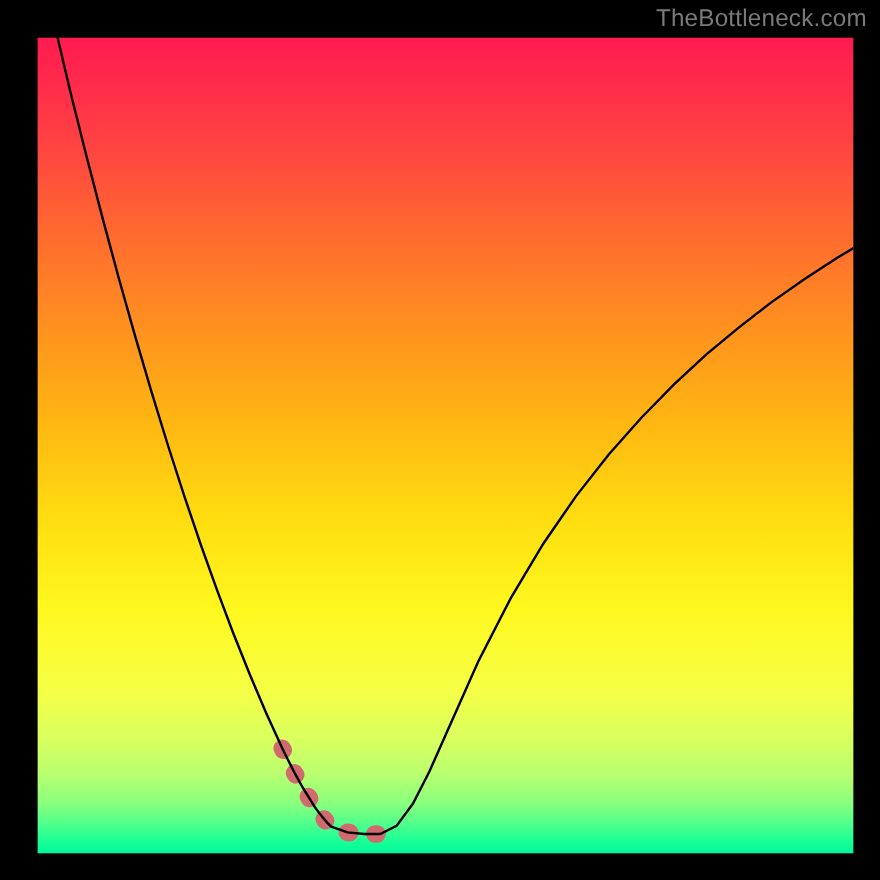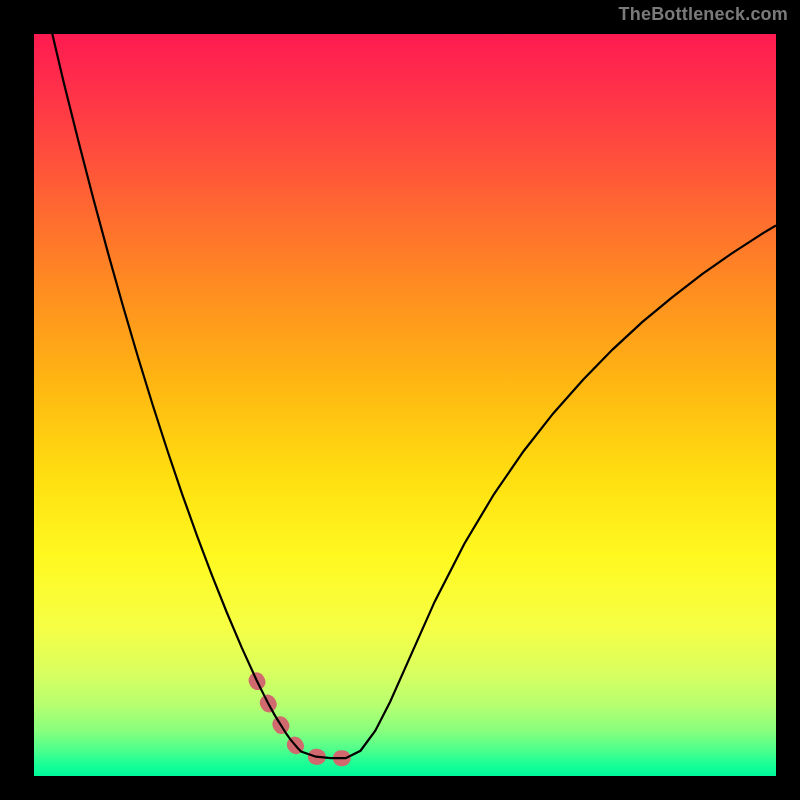--- a/index.html
+++ b/index.html
@@ -14,23 +14,23 @@
   .outer {
     position: absolute;
     inset: 0;
     background: #000;
   }
   .watermark {
     position: absolute;
     top: 4px;
     right: 12px;
     font-family: Arial, Helvetica, sans-serif;
-    font-size: 18px;
+    font-size: 22px;
     color: #7a7a7a;
-    font-weight: 700;
+    font-weight: 400;
     letter-spacing: 0.2px;
     z-index: 20;
   }
   .plot {
     position: absolute;
     left: 34px;
     top: 34px;
     width: 742px;
     height: 742px;
   }

